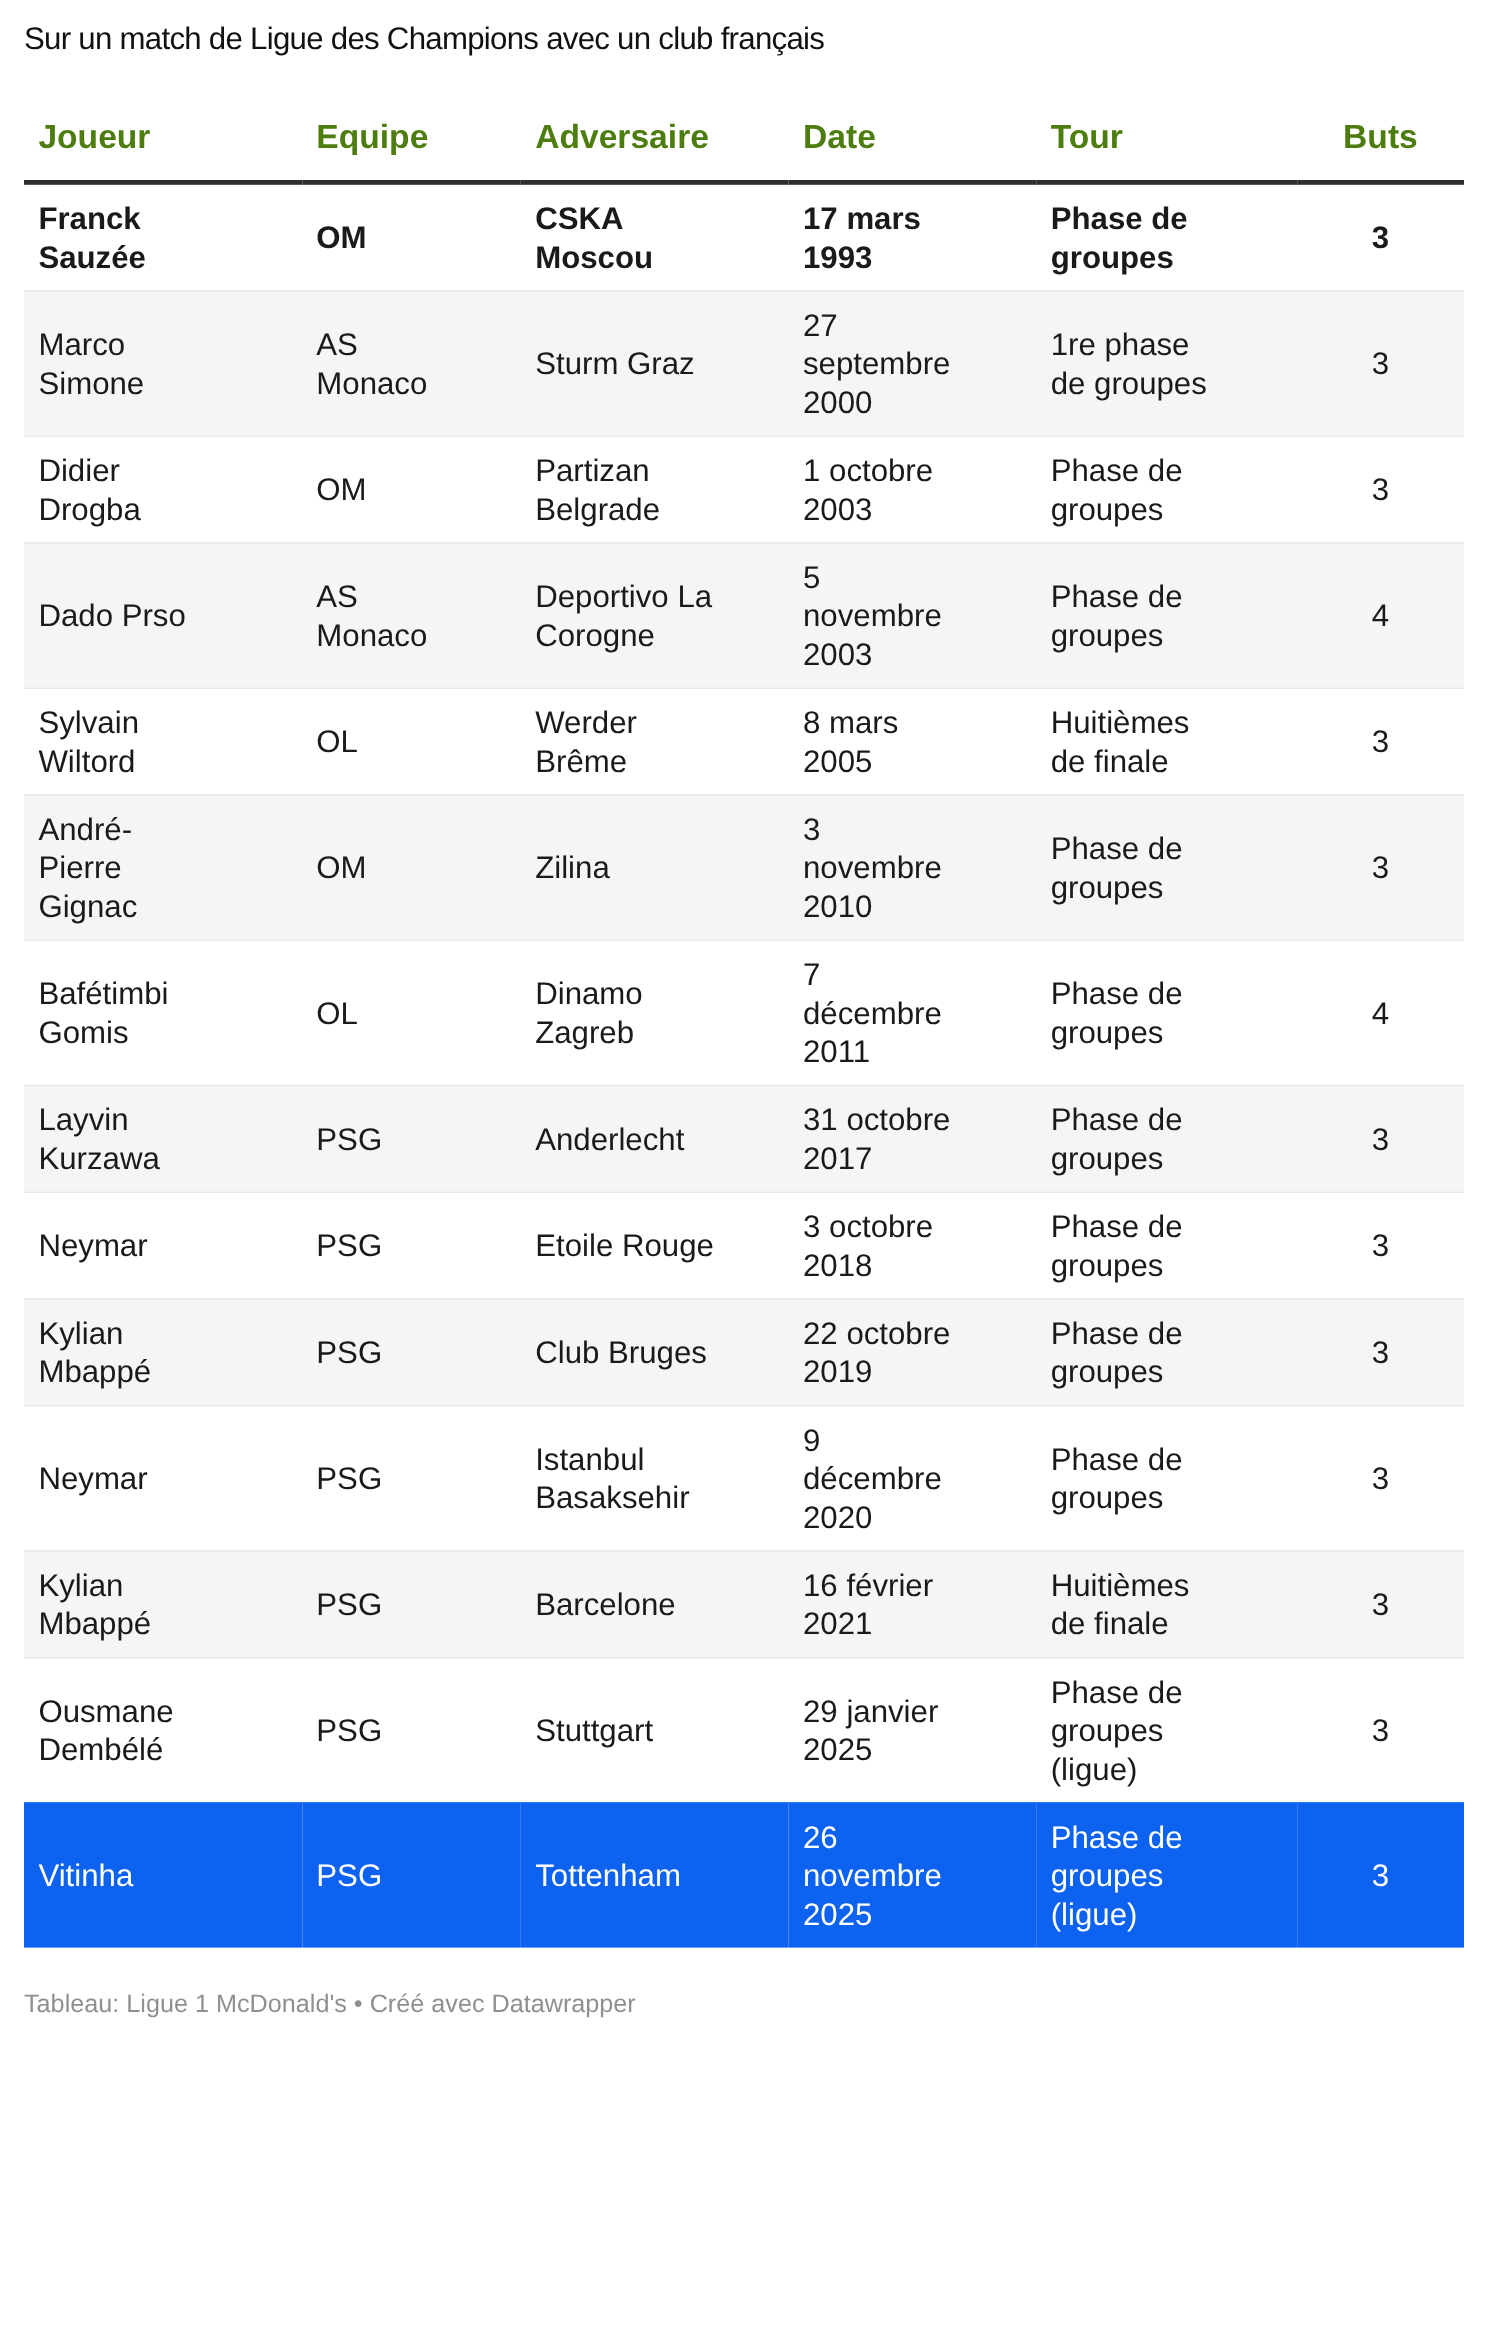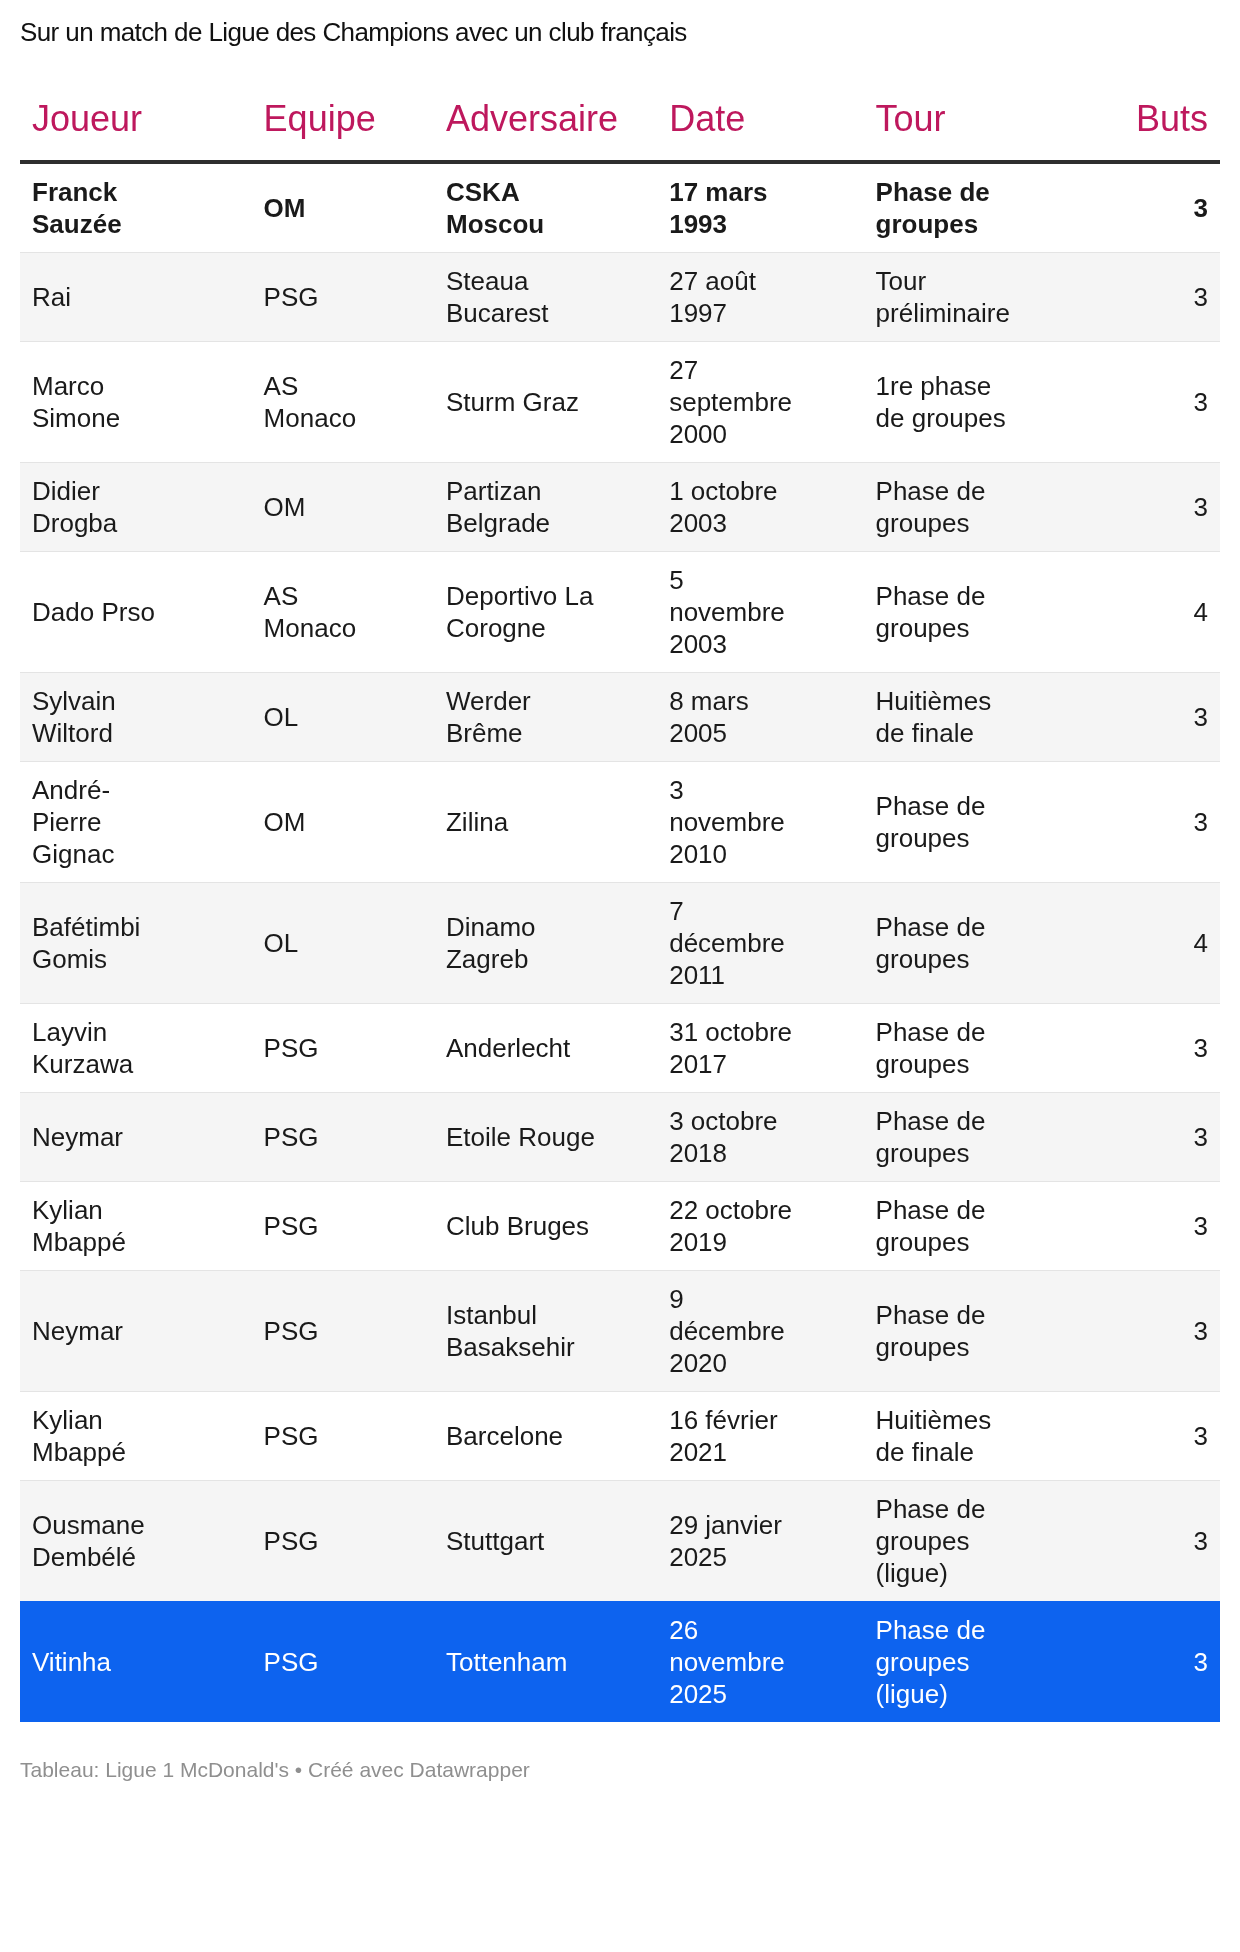--- a/index.html
+++ b/index.html
@@ -25,28 +25,28 @@
     border-collapse: collapse;
     table-layout: fixed;
   }
   col.c-player   { width: 19.3%; }
   col.c-team     { width: 15.2%; }
   col.c-opponent { width: 18.6%; }
   col.c-date     { width: 17.2%; }
   col.c-round    { width: 18.1%; }
   col.c-goals    { width: 11.6%; }
   thead th {
-    font-size: 36px;
-    font-weight: normal;
+    font-size: 28px;
+    font-weight: bold;
     text-align: left;
-    color: #be185d;
+    color: #4d7c0f;
     padding: 14px 12px 20px 12px;
   }
   thead tr { border-bottom: 4px solid #2e2e2e; }
-  th.num, td.num { text-align: right; }
+  th.num, td.num { text-align: center; }
   tbody td {
     font-size: 26px;
     line-height: 32px;
     padding: 12px;
     vertical-align: middle;
     white-space: pre-line;
   }
   tbody tr { border-top: 1px solid #e4e4e4; }
   tbody tr:first-child { border-top: none; font-weight: bold; }
   tbody tr:nth-child(even) { background: #f5f5f5; }
@@ -95,31 +95,20 @@
           <td>OM</td>
           <td>CSKA
 Moscou</td>
           <td>17 mars
 1993</td>
           <td>Phase de
 groupes</td>
           <td class="num">3</td>
         </tr>
         <tr>
-          <td>Rai</td>
-          <td>PSG</td>
-          <td>Steaua
-Bucarest</td>
-          <td>27 août
-1997</td>
-          <td>Tour
-préliminaire</td>
-          <td class="num">3</td>
-        </tr>
-        <tr>
           <td>Marco
 Simone</td>
           <td>AS
 Monaco</td>
           <td>Sturm Graz</td>
           <td>27
 septembre
 2000</td>
           <td>1re phase
 de groupes</td>

